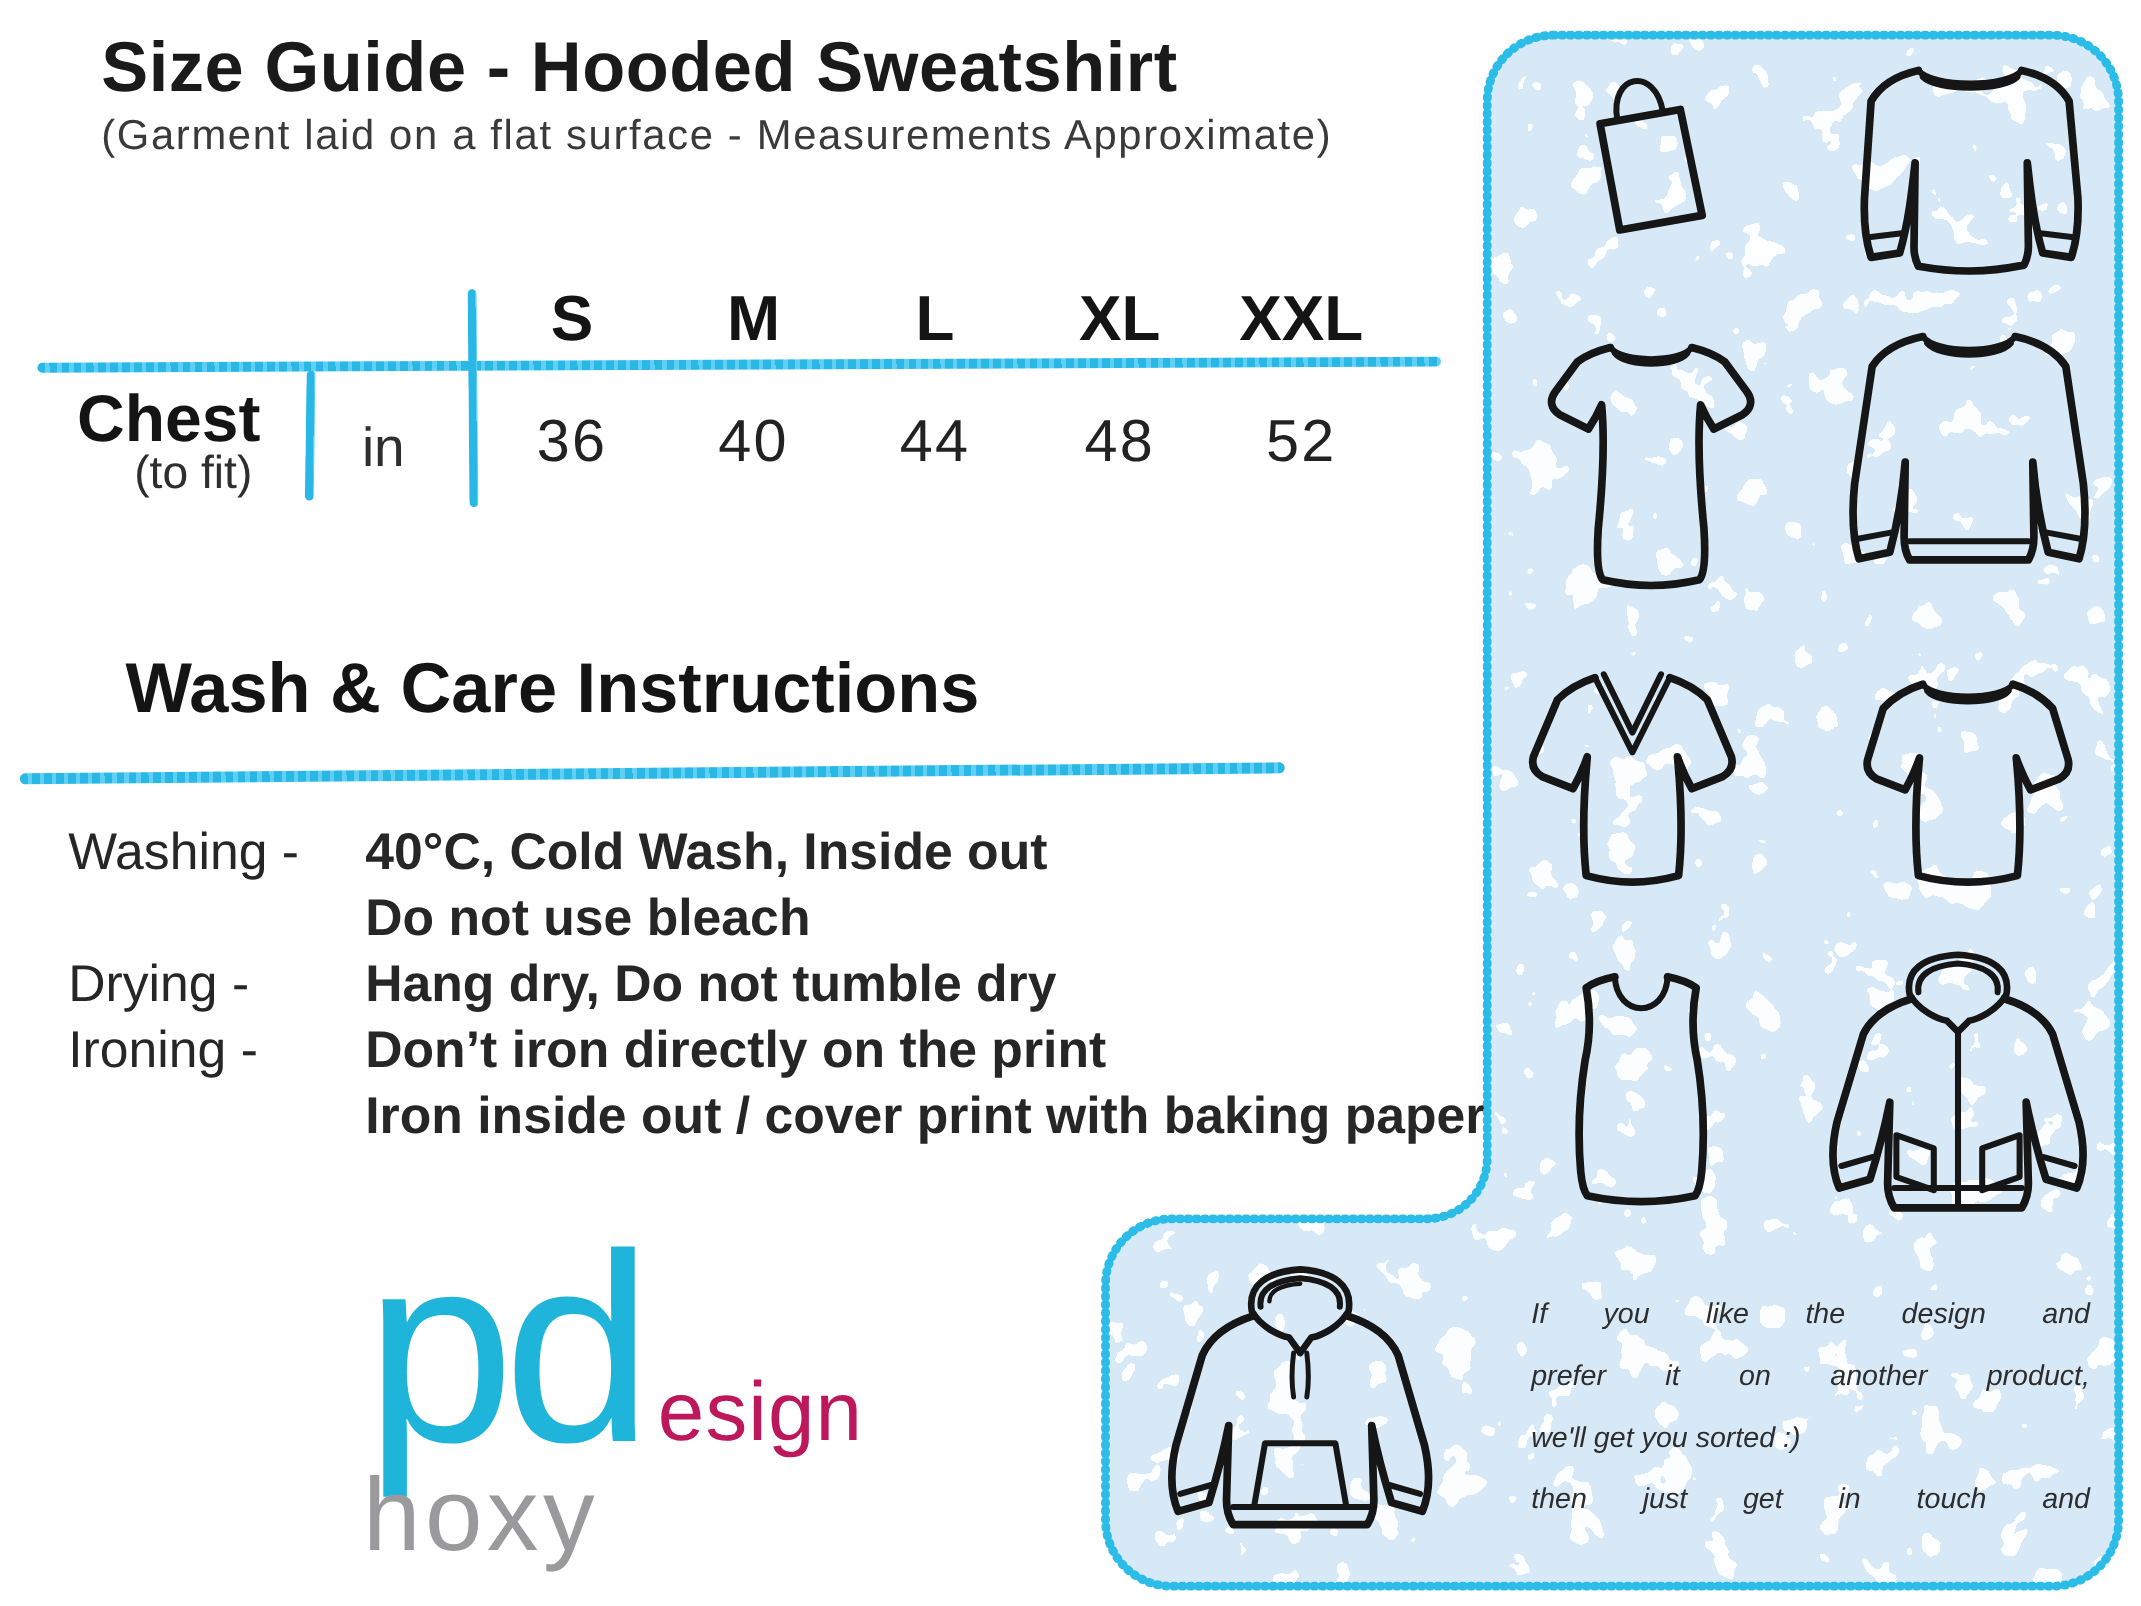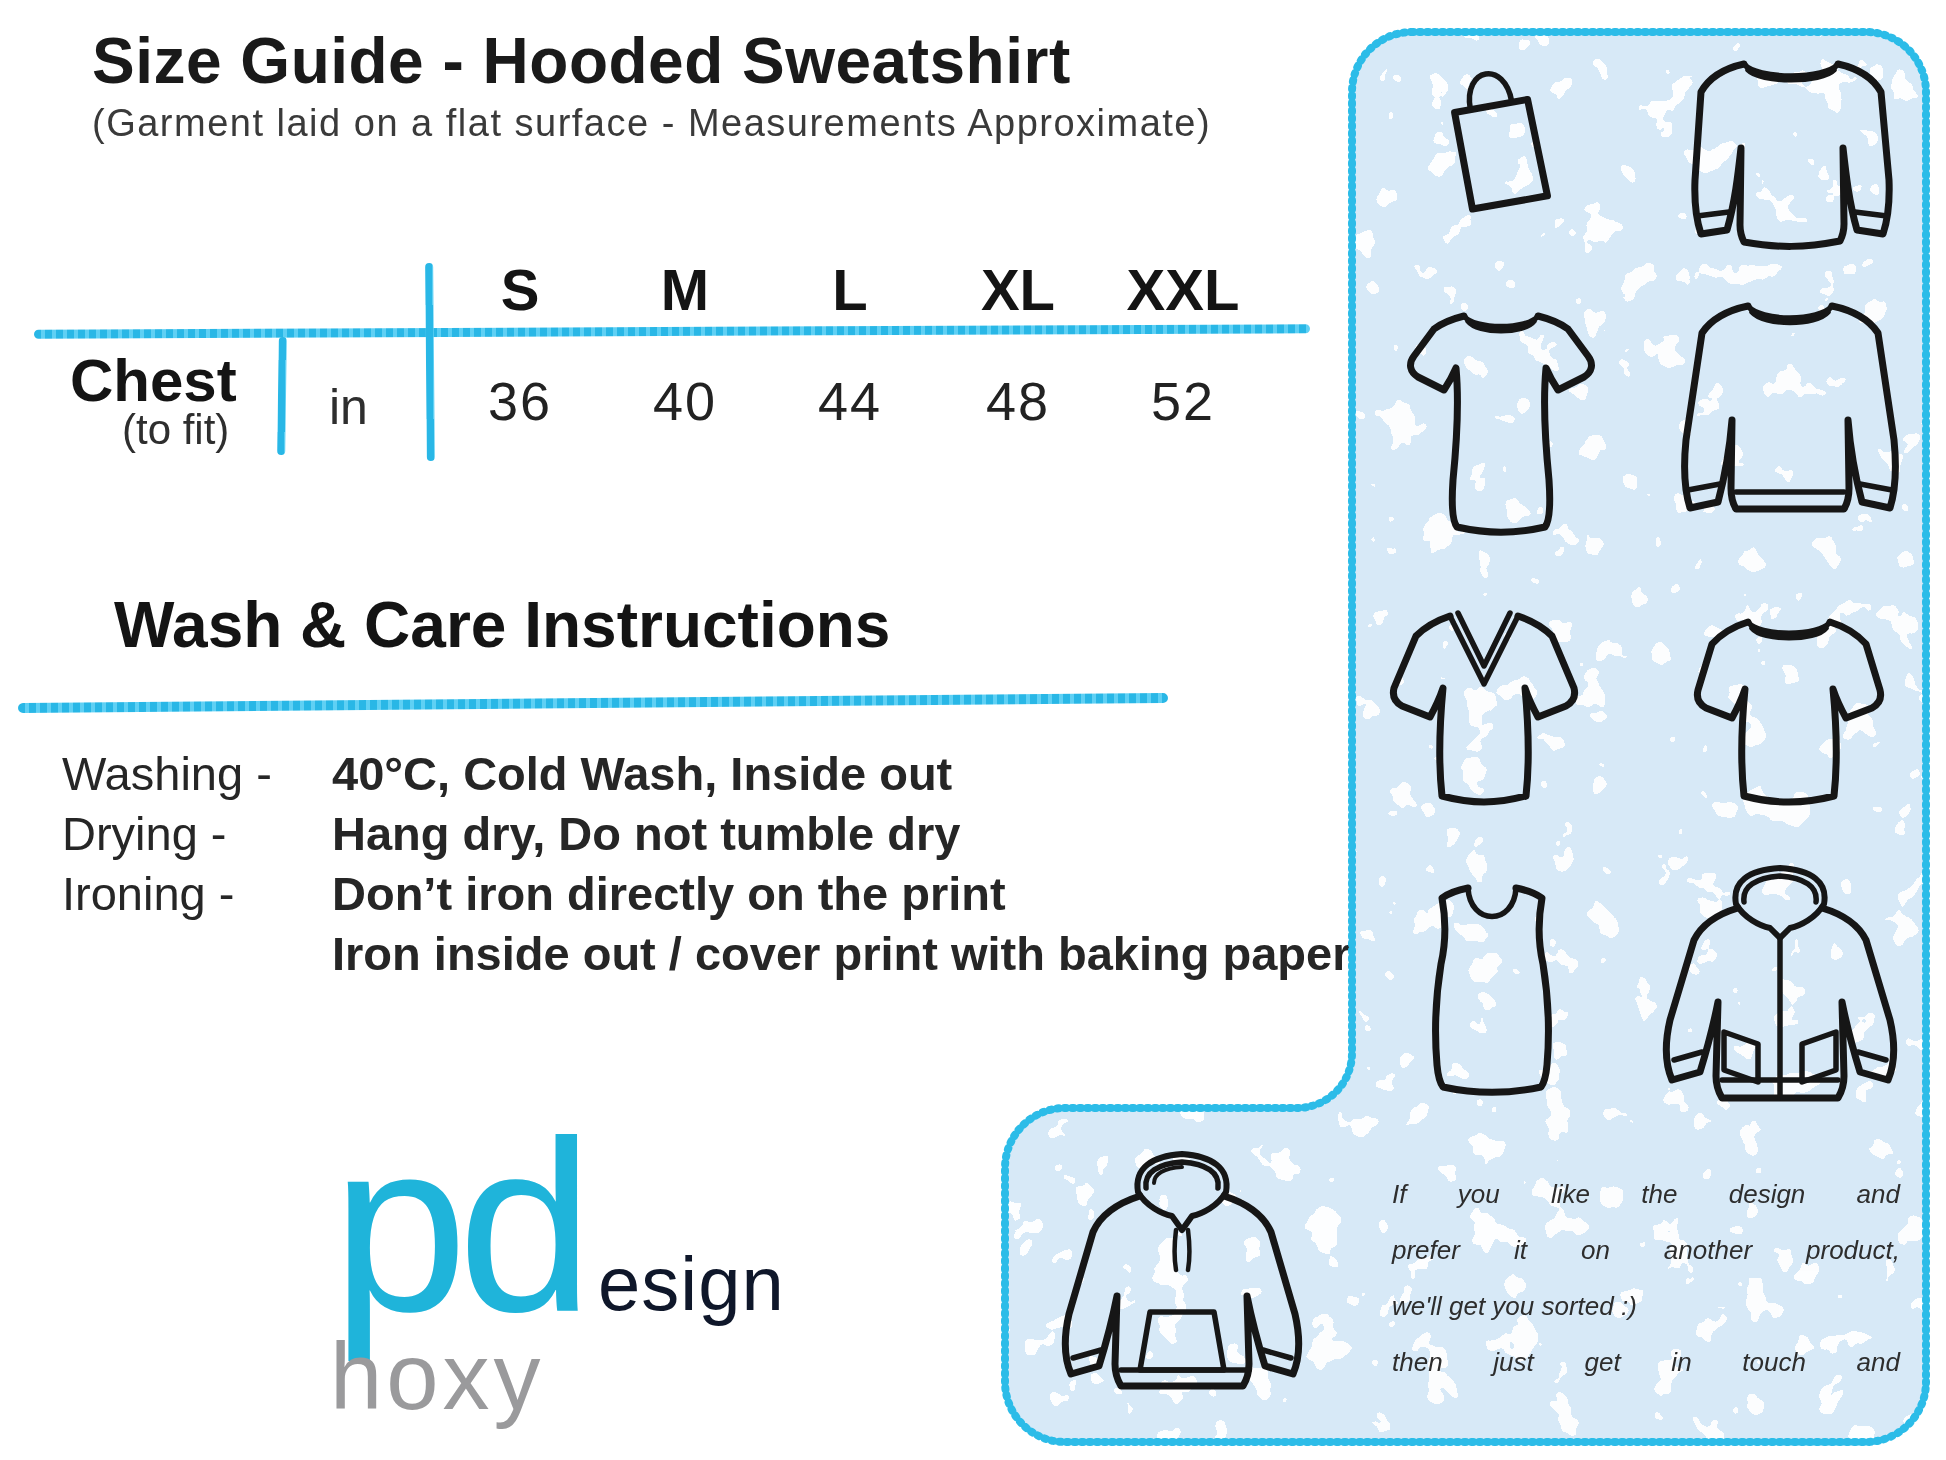--- a/index.html
+++ b/index.html
@@ -69,37 +69,41 @@
 
 <div>
   <div class="abs care-heading">Wash &amp; Care Instructions</div>
   <div class="abs blue-line care-underline"></div>
   <div class="abs care-block">
     <div class="care-row">
       <span class="care-label">Washing -</span>
       <span class="care-text">40°C, Cold Wash, Inside out</span>
     </div>
     <div class="care-row">
+      <span class="care-label"></span>
+      <span class="care-text">Do not use bleach</span>
+    </div>
+    <div class="care-row">
       <span class="care-label">Drying -</span>
       <span class="care-text">Hang dry, Do not tumble dry</span>
     </div>
     <div class="care-row">
       <span class="care-label">Ironing -</span>
       <span class="care-text">Don’t iron directly on the print</span>
     </div>
     <div class="care-row">
       <span class="care-label"></span>
       <span class="care-text">Iron inside out / cover print with baking paper</span>
     </div>
   </div>
 </div>
 
 <div>
   <span class="abs logo-pd" style="color:#1fb4da">pd</span>
-  <span class="abs logo-esign" style="color:#0f172a">esign</span>
+  <span class="abs logo-esign" style="color:#be185d">esign</span>
   <span class="abs logo-hoxy" style="color:#9a9a9c">hoxy</span>
 </div>
 
 <svg class="abs panel-svg" width="946" height="1440" viewBox="0 0 946 1440">
   <defs>
     <filter id="speckle" x="0" y="0" width="100%" height="100%">
       <feTurbulence type="fractalNoise" baseFrequency="0.026" numOctaves="3" seed="5"></feTurbulence>
       <feComponentTransfer>
           <feFuncA type="discrete" tableValues="0 0 0 0 1 1"></feFuncA>
         </feComponentTransfer>

